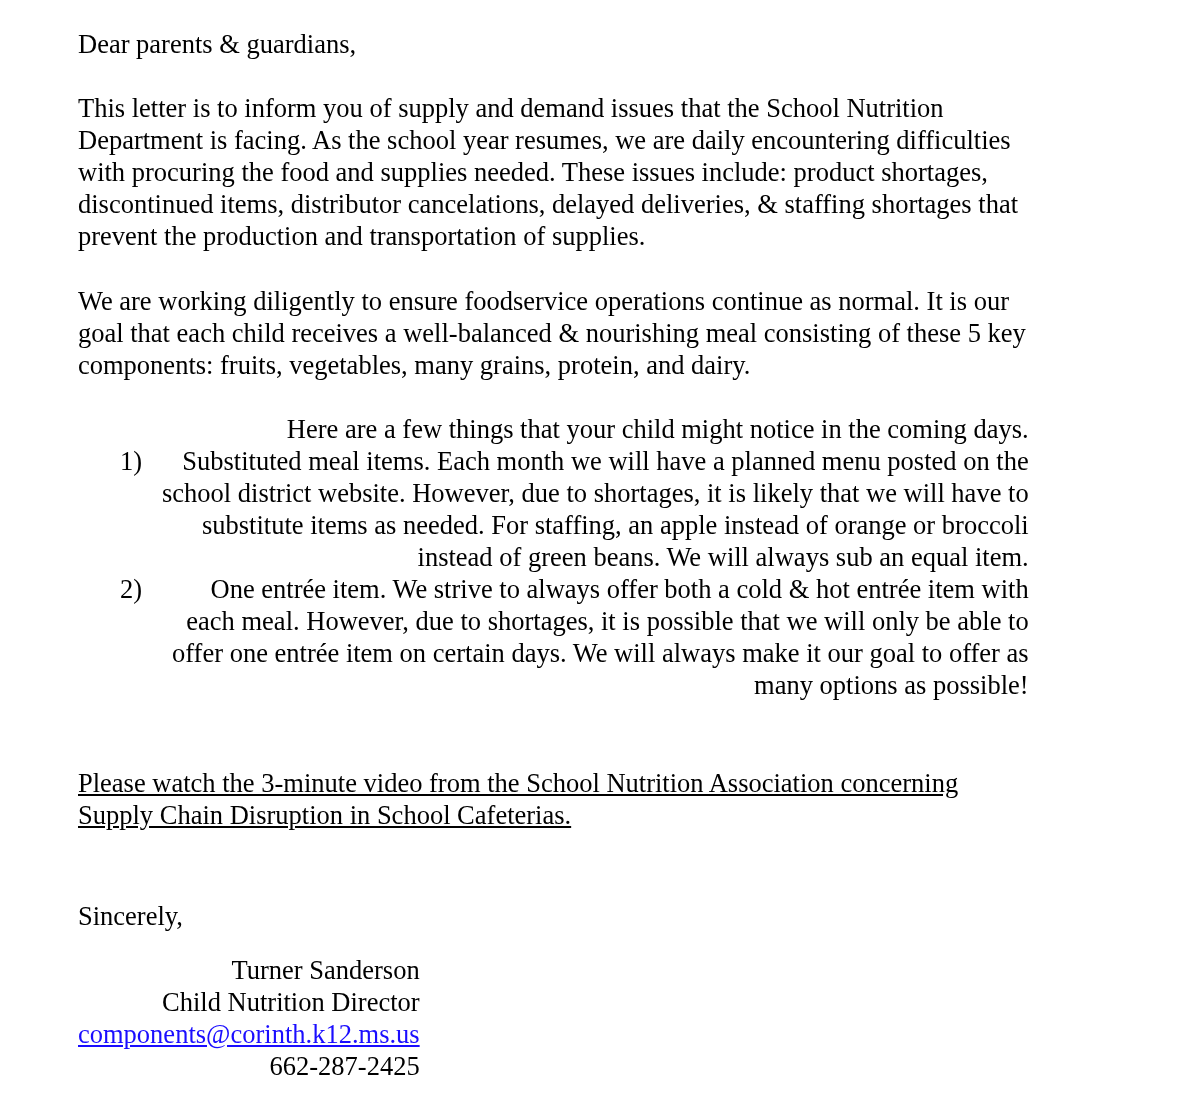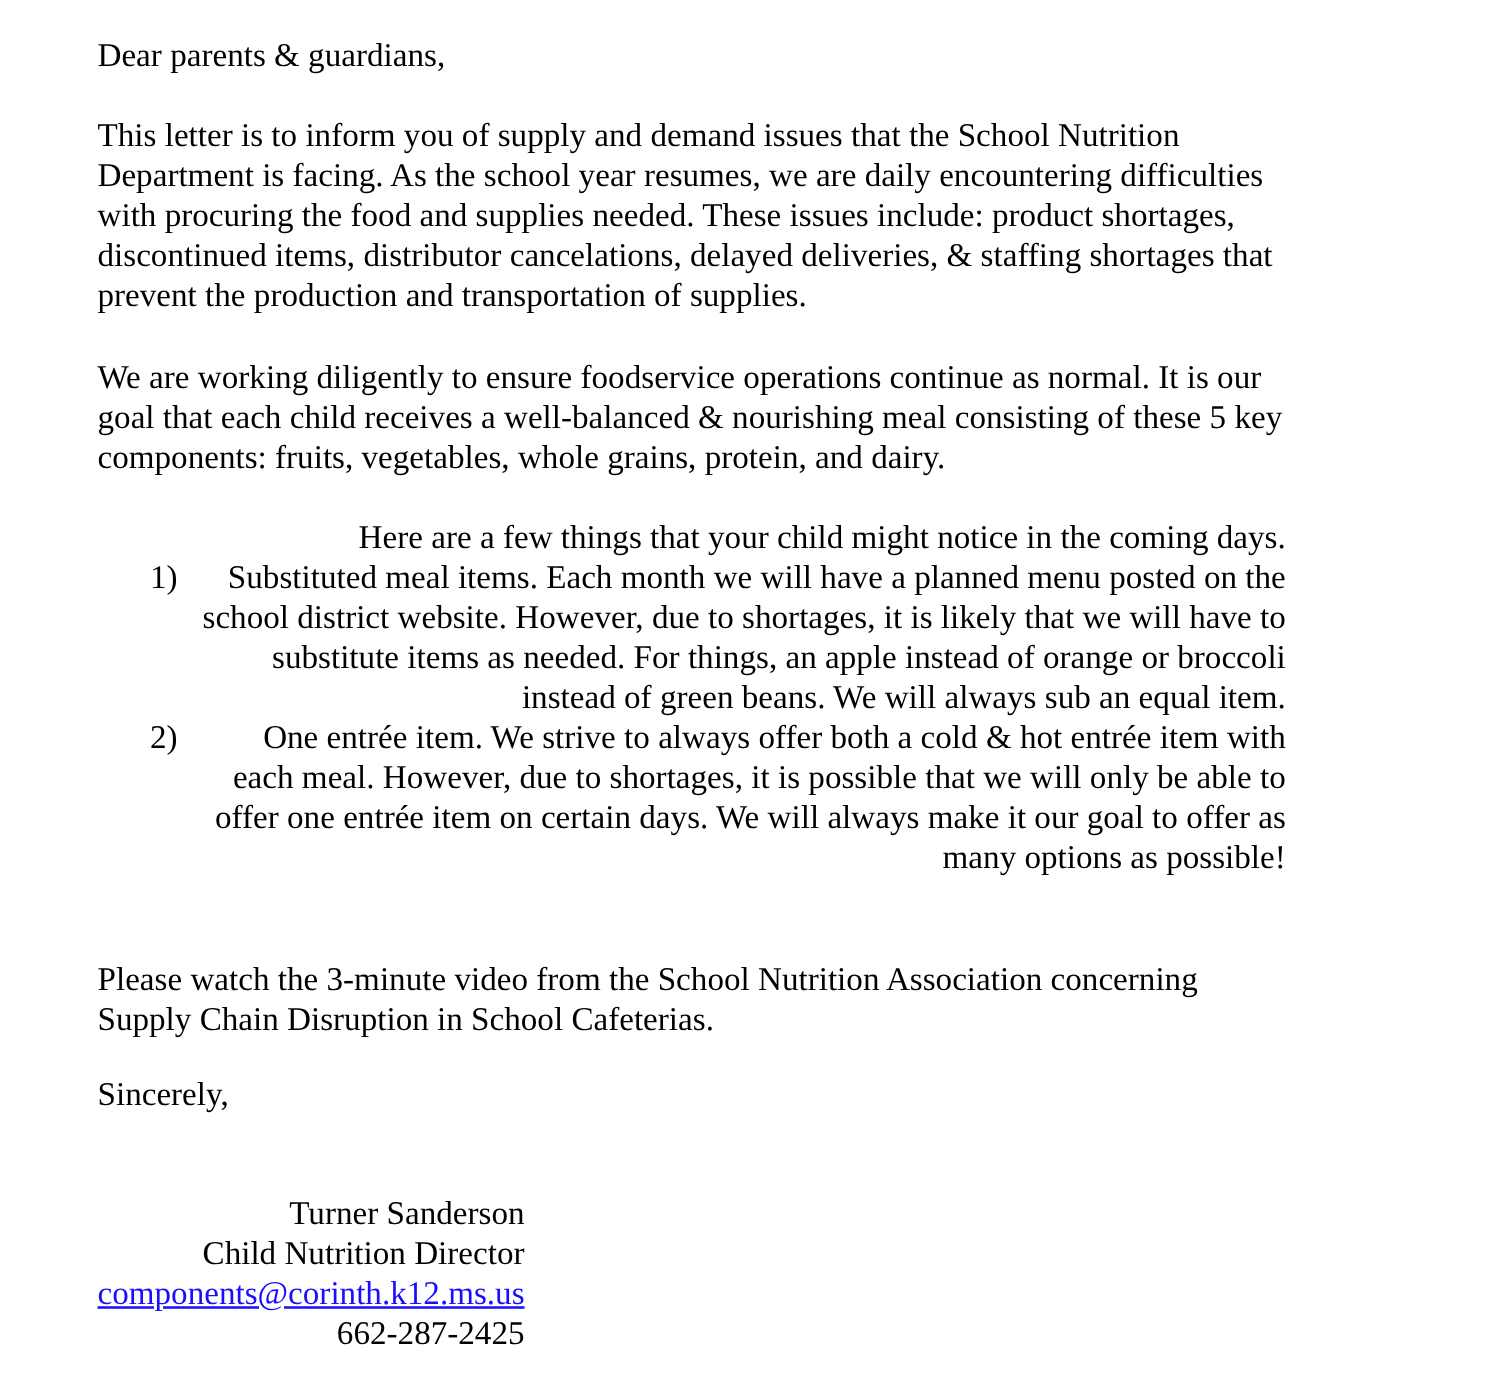--- a/index.html
+++ b/index.html
@@ -62,49 +62,49 @@
     <span class="line">This letter is to inform you of supply and demand issues that the School Nutrition</span>
     <span class="line">Department is facing. As the school year resumes, we are daily encountering difficulties</span>
     <span class="line">with procuring the food and supplies needed. These issues include: product shortages,</span>
     <span class="line">discontinued items, distributor cancelations, delayed deliveries, &amp; staffing shortages that</span>
     <span class="line">prevent the production and transportation of supplies.</span>
   </div>
 
   <div class="block" style="top:285px;">
     <span class="line">We are working diligently to ensure foodservice operations continue as normal. It is our</span>
     <span class="line">goal that each child receives a well-balanced &amp; nourishing meal consisting of these 5 key</span>
-    <span class="line">components: fruits, vegetables, whole grains, protein, and dairy.</span>
+    <span class="line">components: fruits, vegetables, many grains, protein, and dairy.</span>
   </div>
 
   <div class="block" style="top:413px;text-align:right;">
     <span class="line">Here are a few things that your child might notice in the coming days.</span>
 
     <div class="list-item">
       <span class="list-num">1)</span>
       <span class="line">Substituted meal items. Each month we will have a planned menu posted on the</span>
       <span class="line">school district website. However, due to shortages, it is likely that we will have to</span>
-      <span class="line">substitute items as needed. For things, an apple instead of orange or broccoli</span>
+      <span class="line">substitute items as needed. For staffing, an apple instead of orange or broccoli</span>
       <span class="line">instead of green beans. We will always sub an equal item.</span>
     </div>
 
     <div class="list-item">
       <span class="list-num">2)</span>
       <span class="line">One entrée item. We strive to always offer both a cold &amp; hot entrée item with</span>
       <span class="line">each meal. However, due to shortages, it is possible that we will only be able to</span>
       <span class="line">offer one entrée item on certain days. We will always make it our goal to offer as</span>
       <span class="line">many options as possible!</span>
     </div>
   </div>
 
-  <div class="block" style="top:767px;">
+  <div class="block" style="top:767px;text-decoration:underline;">
     <span class="line">Please watch the 3-minute video from the School Nutrition Association concerning</span>
     <span class="line">Supply Chain Disruption in School Cafeterias.</span>
   </div>
 
-  <div class="block" style="top:859px;">
+  <div class="block" style="top:900px;">
     <span class="line">Sincerely,</span>
   </div>
 
   <div class="block" style="top:954px;text-align:right;">
     <span class="line">Turner Sanderson</span>
     <span class="line">Child Nutrition Director</span>
     <span class="line">
       <a class="email">components@corinth.k12.ms.us</a>
     </span>
     <span class="line">662-287-2425</span>

